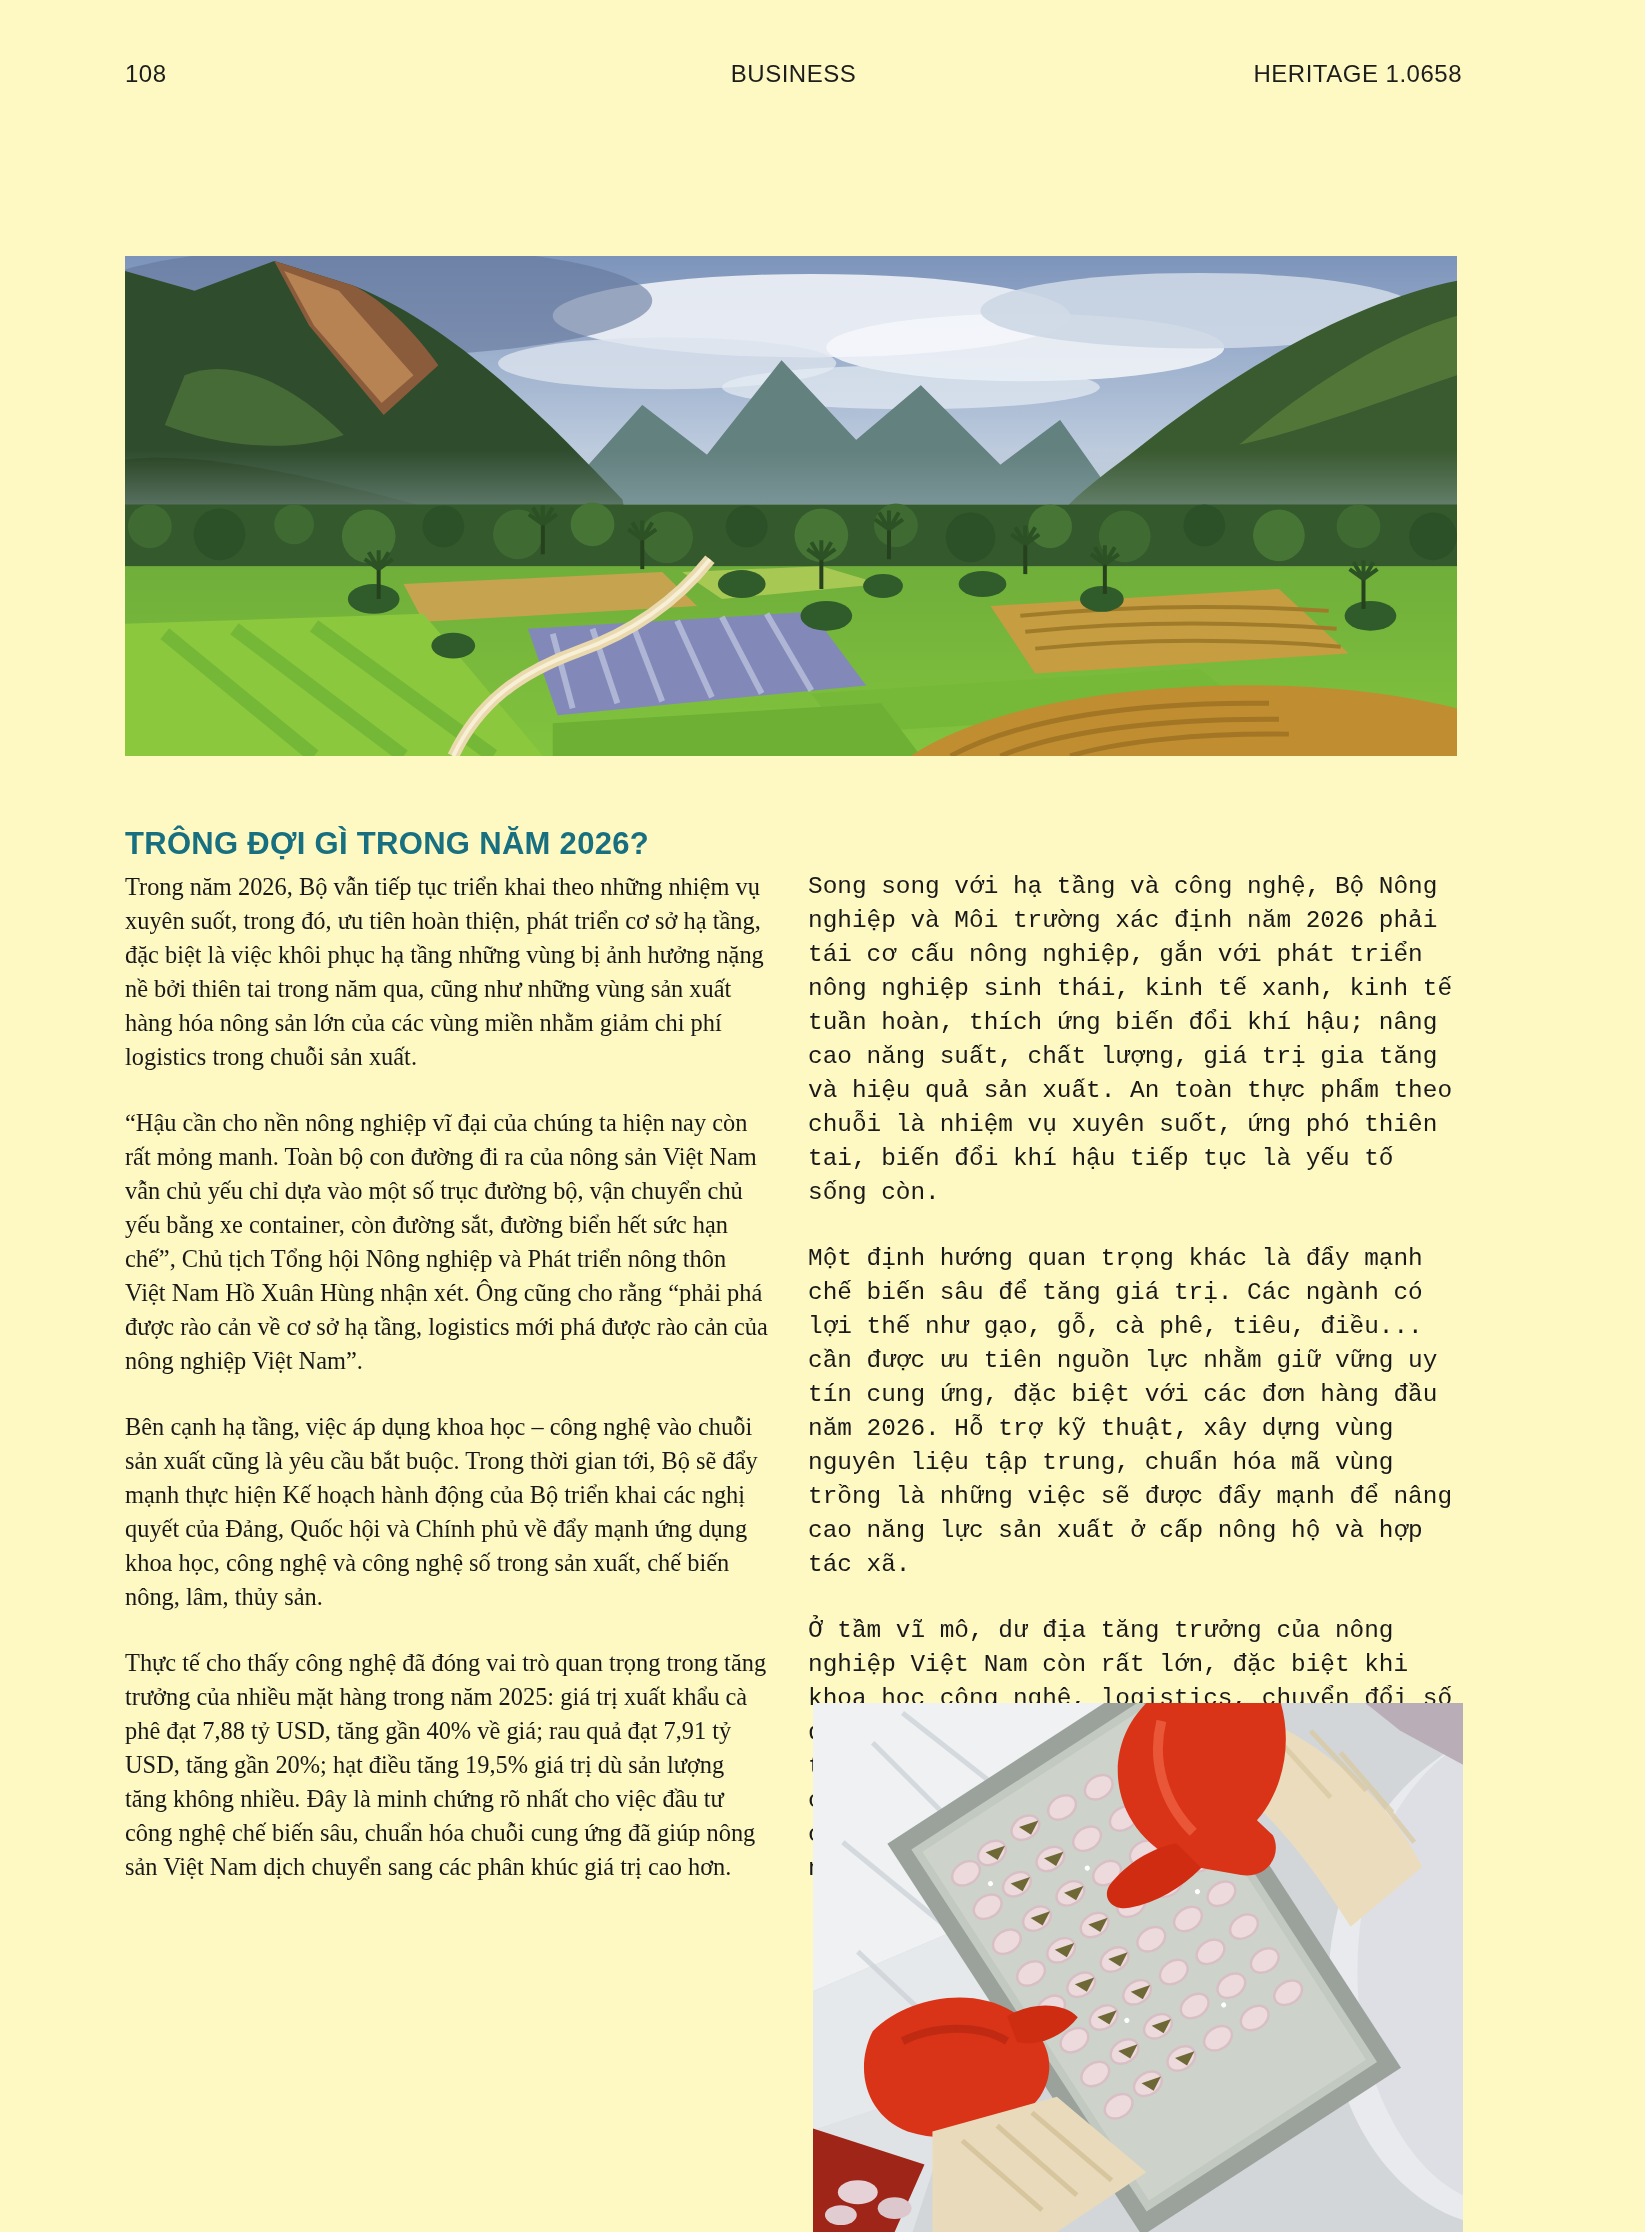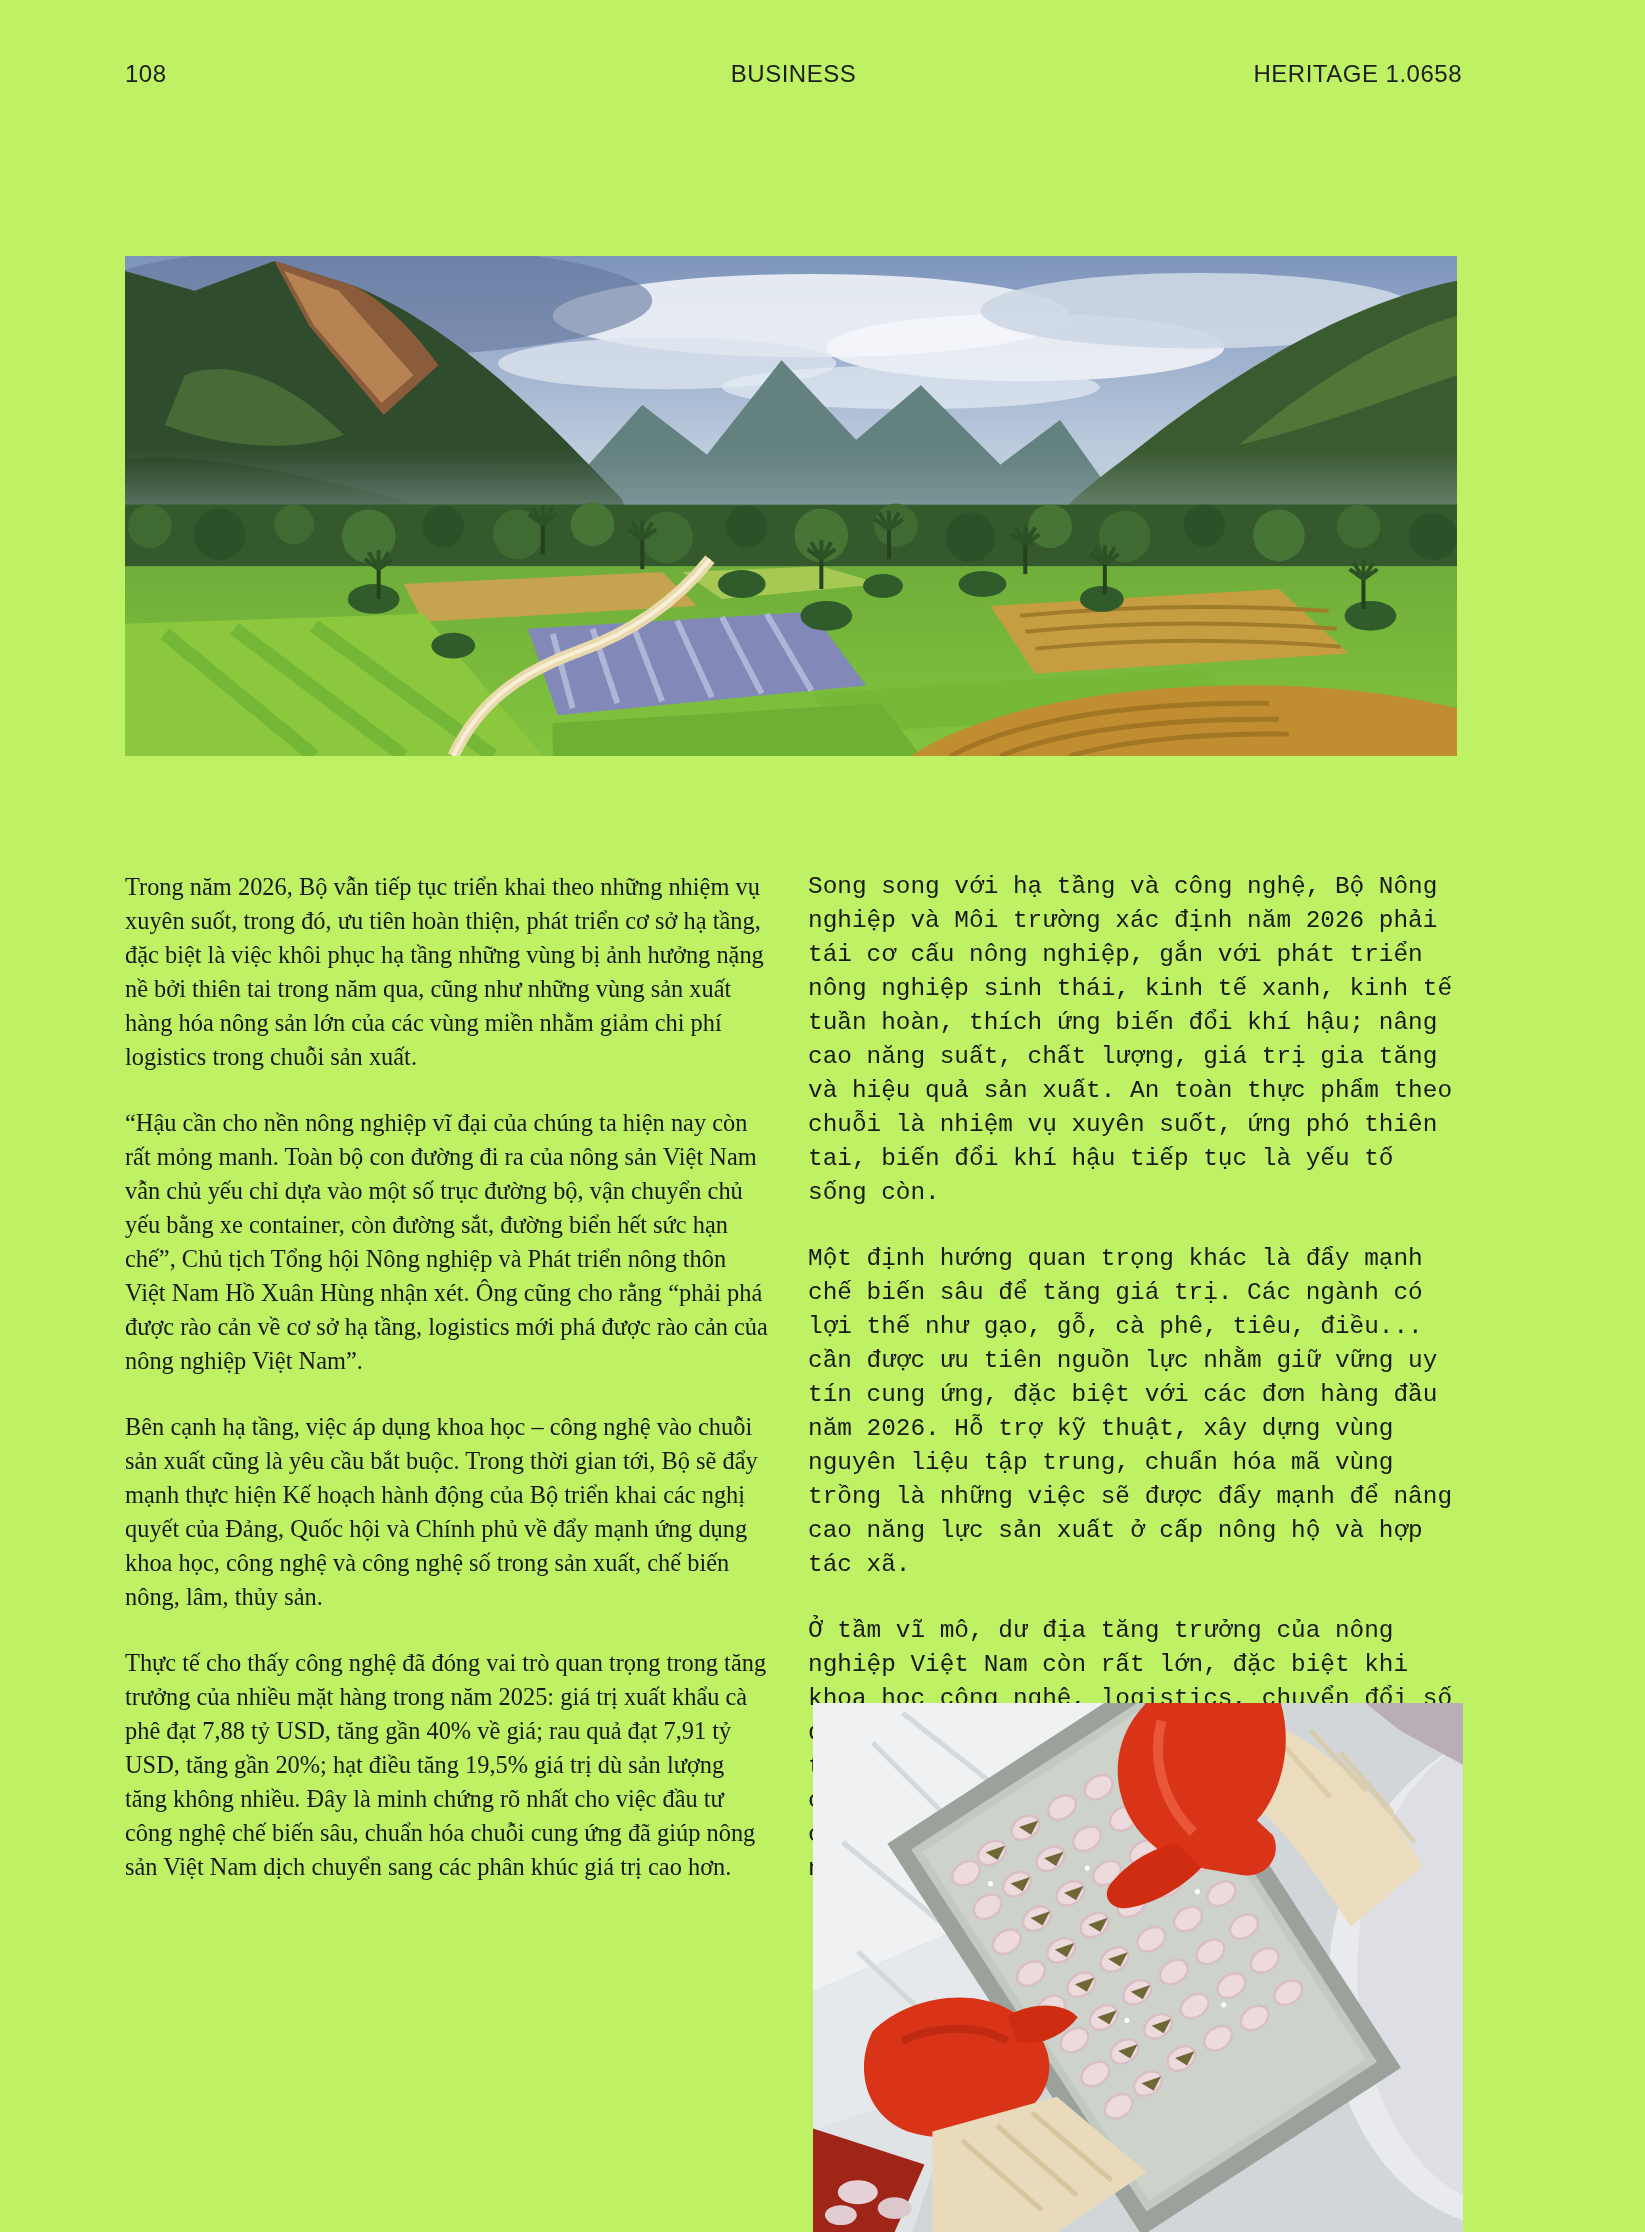--- a/index.html
+++ b/index.html
@@ -1,16 +1,16 @@
 <!DOCTYPE html>
 <html><head>
 <meta charset="utf-8">
 <style>
   html,body{margin:0;padding:0;background:#ffffff;}
-  .page{position:relative;width:1646px;height:2233px;background:#bef264;overflow:hidden;
+  .page{position:relative;width:1646px;height:2233px;background:#fef9c3;overflow:hidden;
         font-family:"Liberation Serif","DejaVu Serif",serif;color:#1a1a1a;}
   
   .hdr{position:absolute;left:125px;top:60px;width:1337px;height:32px;
        font-family:"Liberation Sans","DejaVu Sans",sans-serif;font-size:24px;color:#1d1d1b;
        letter-spacing:0.5px;}
   .hdr .pn{position:absolute;left:0;top:0;}
   .hdr .sec{position:absolute;left:50%;transform:translateX(-50%);top:0;}
   .hdr .iss{position:absolute;right:0;top:0;}
   
   figure{margin:0;padding:0;}
@@ -137,20 +137,21 @@
         <use href="#palm" x="700" y="335"></use>
       <use href="#palm" x="768" y="305"></use>
         <use href="#palm" x="985" y="340"></use>
         <use href="#palm" x="1245" y="355"></use>
       <use href="#palm" x="420" y="300"></use>
         <use href="#palm" x="905" y="320"></use>
     </svg>
   </figure>
 
 
+  <h1 class="heading">TRÔNG ĐỢI GÌ TRONG NĂM 2026?</h1>
 
   <div class="col col-left">
     <p>Trong năm 2026, Bộ vẫn tiếp tục triển khai theo những nhiệm vụ xuyên suốt, trong đó, ưu tiên hoàn thiện, phát triển cơ sở hạ tầng, đặc biệt là việc khôi phục hạ tầng những vùng bị ảnh hưởng nặng nề bởi thiên tai trong năm qua, cũng như những vùng sản xuất hàng hóa nông sản lớn của các vùng miền nhằm giảm chi phí logistics trong chuỗi sản xuất.</p>
     <p>“Hậu cần cho nền nông nghiệp vĩ đại của chúng ta hiện nay còn rất mỏng manh. Toàn bộ con đường đi ra của nông sản Việt Nam vẫn chủ yếu chỉ dựa vào một số trục đường bộ, vận chuyển chủ yếu bằng xe container, còn đường sắt, đường biển hết sức hạn chế”, Chủ tịch Tổng hội Nông nghiệp và Phát triển nông thôn Việt Nam Hồ Xuân Hùng nhận xét. Ông cũng cho rằng “phải phá được rào cản về cơ sở hạ tầng, logistics mới phá được rào cản của nông nghiệp Việt Nam”.</p>
     <p>Bên cạnh hạ tầng, việc áp dụng khoa học – công nghệ vào chuỗi sản xuất cũng là yêu cầu bắt buộc. Trong thời gian tới, Bộ sẽ đẩy mạnh thực hiện Kế hoạch hành động của Bộ triển khai các nghị quyết của Đảng, Quốc hội và Chính phủ về đẩy mạnh ứng dụng khoa học, công nghệ và công nghệ số trong sản xuất, chế biến nông, lâm, thủy sản.</p>
     <p>Thực tế cho thấy công nghệ đã đóng vai trò quan trọng trong tăng trưởng của nhiều mặt hàng trong năm 2025: giá trị xuất khẩu cà phê đạt 7,88 tỷ USD, tăng gần 40% về giá; rau quả đạt 7,91 tỷ USD, tăng gần 20%; hạt điều tăng 19,5% giá trị dù sản lượng tăng không nhiều. Đây là minh chứng rõ nhất cho việc đầu tư công nghệ chế biến sâu, chuẩn hóa chuỗi cung ứng đã giúp nông sản Việt Nam dịch chuyển sang các phân khúc giá trị cao hơn.</p>
   </div>
 
   <div class="col col-right">
     <p>Song song với hạ tầng và công nghệ, Bộ Nông nghiệp và Môi trường xác định năm 2026 phải tái cơ cấu nông nghiệp, gắn với phát triển nông nghiệp sinh thái, kinh tế xanh, kinh tế tuần hoàn, thích ứng biến đổi khí hậu; nâng cao năng suất, chất lượng, giá trị gia tăng và hiệu quả sản xuất. An toàn thực phẩm theo chuỗi là nhiệm vụ xuyên suốt, ứng phó thiên tai, biến đổi khí hậu tiếp tục là yếu tố sống còn.</p>

